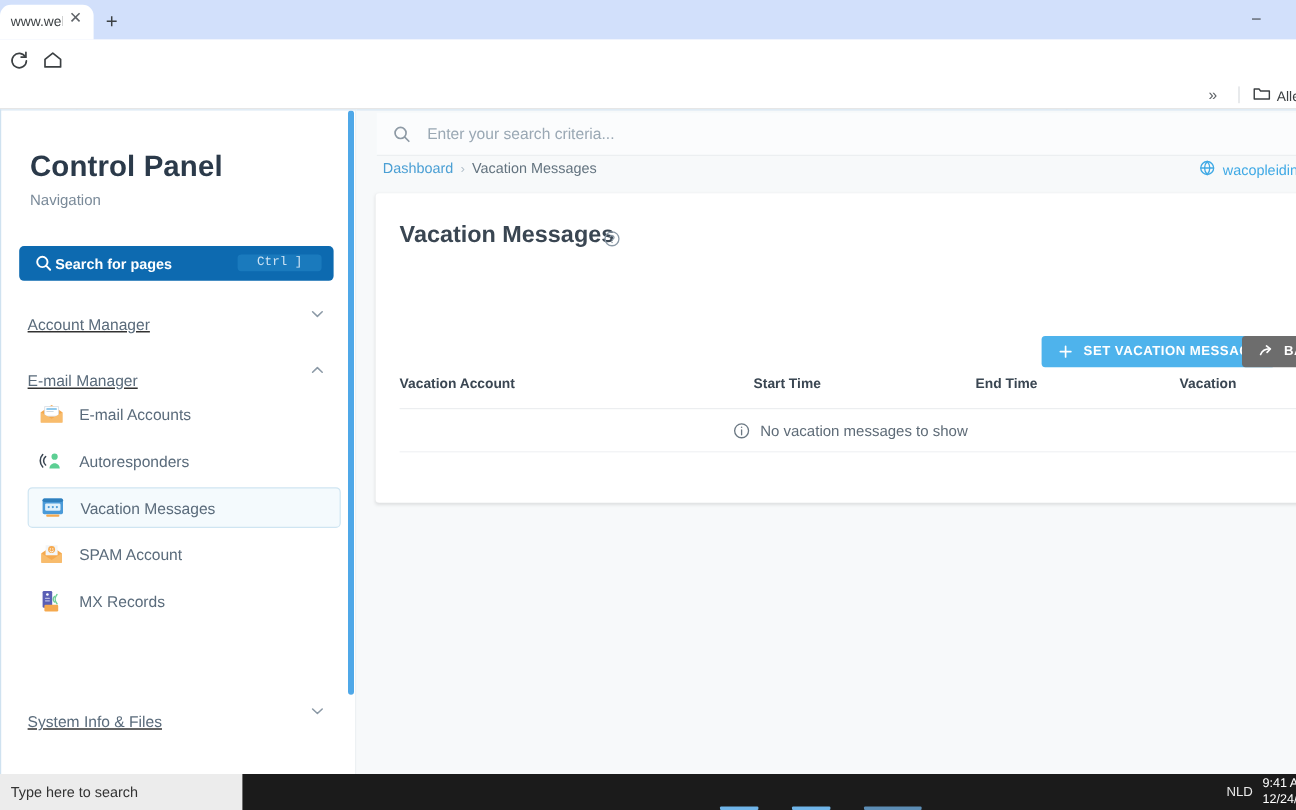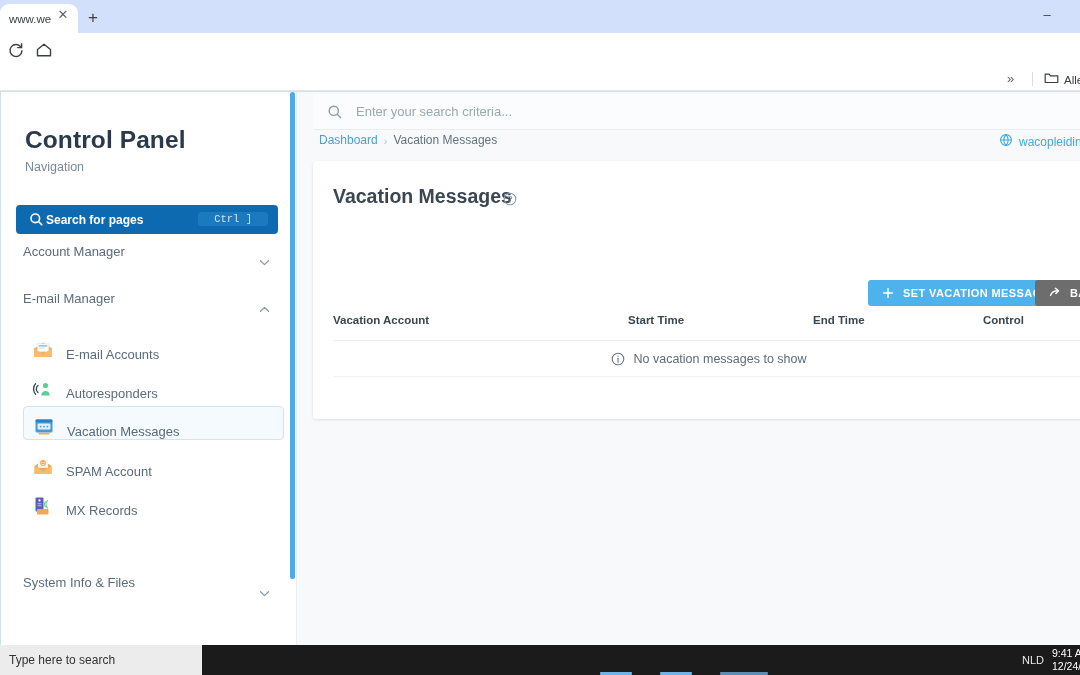--- a/index.html
+++ b/index.html
@@ -130,33 +130,33 @@
   }
   .sb-search-kbd {
     position: absolute; right: 10px; top: 7px;
     font-family: "Liberation Mono", monospace;
     font-size: 10.5px; color: #cfe4f5;
     background: #1a7abd; border-radius: 3px; padding: 1px 16px;
   }
 
   .sb-group {
     position: absolute; left: 0; width: 297px; height: 34px;
-    display: flex; align-items: flex-start; cursor: pointer;
+    display: flex; align-items: flex-end; cursor: pointer; text-decoration: underline;
   }
   .sb-group-label {
     margin-left: 22px; font-size: 13px; color: #5a6b7b;
   }
   .sb-chev {
     position: absolute; right: 27px; top: 11px;
     width: 13px; height: 13px; color: #7a8a99;
   }
 
   .sb-item {
     position: absolute; left: 22px; width: 261px; height: 34px;
-    display: flex; align-items: flex-end; border-radius: 4px;
+    display: flex; align-items: center; border-radius: 4px;
     cursor: pointer;
   }
   .sb-item.active {
     background: #f4fafd;
     border: 1px solid #cfe5f2;
   }
   .sb-item-icon { margin-left: 8px; width: 24px; height: 24px; flex: none; }
   .sb-item-label { margin-left: 11px; font-size: 13px; color: #5a6b7b; }
 
   .sb-scroll {
@@ -510,21 +510,21 @@
                 <path d="M6.4 1.3 9.6 3.8 6.9 6.6"></path>
               </svg>
           </span>
           <span>BA</span>
         </div>
 
         <div class="thead">
           <span class="th" style="left:0px">Vacation Account</span>
           <span class="th" style="left:295px">Start Time</span>
           <span class="th" style="left:480px">End Time</span>
-          <span class="th" style="left:650px">Control</span>
+          <span class="th" style="left:650px">Vacation</span>
         </div>
 
         <div class="empty-row">
           <span class="empty-ico">
             <svg width="14" height="14" viewBox="0 0 14 14" fill="none" stroke="#6b7883" stroke-width="1.1">
               <circle cx="7" cy="7" r="5.8"></circle>
                 <path d="M7 6.2v4.1" stroke-linecap="round"></path>
               <circle cx="7" cy="4.1" r=".62" fill="#6b7883" stroke="none"></circle>
             </svg>
           </span>

